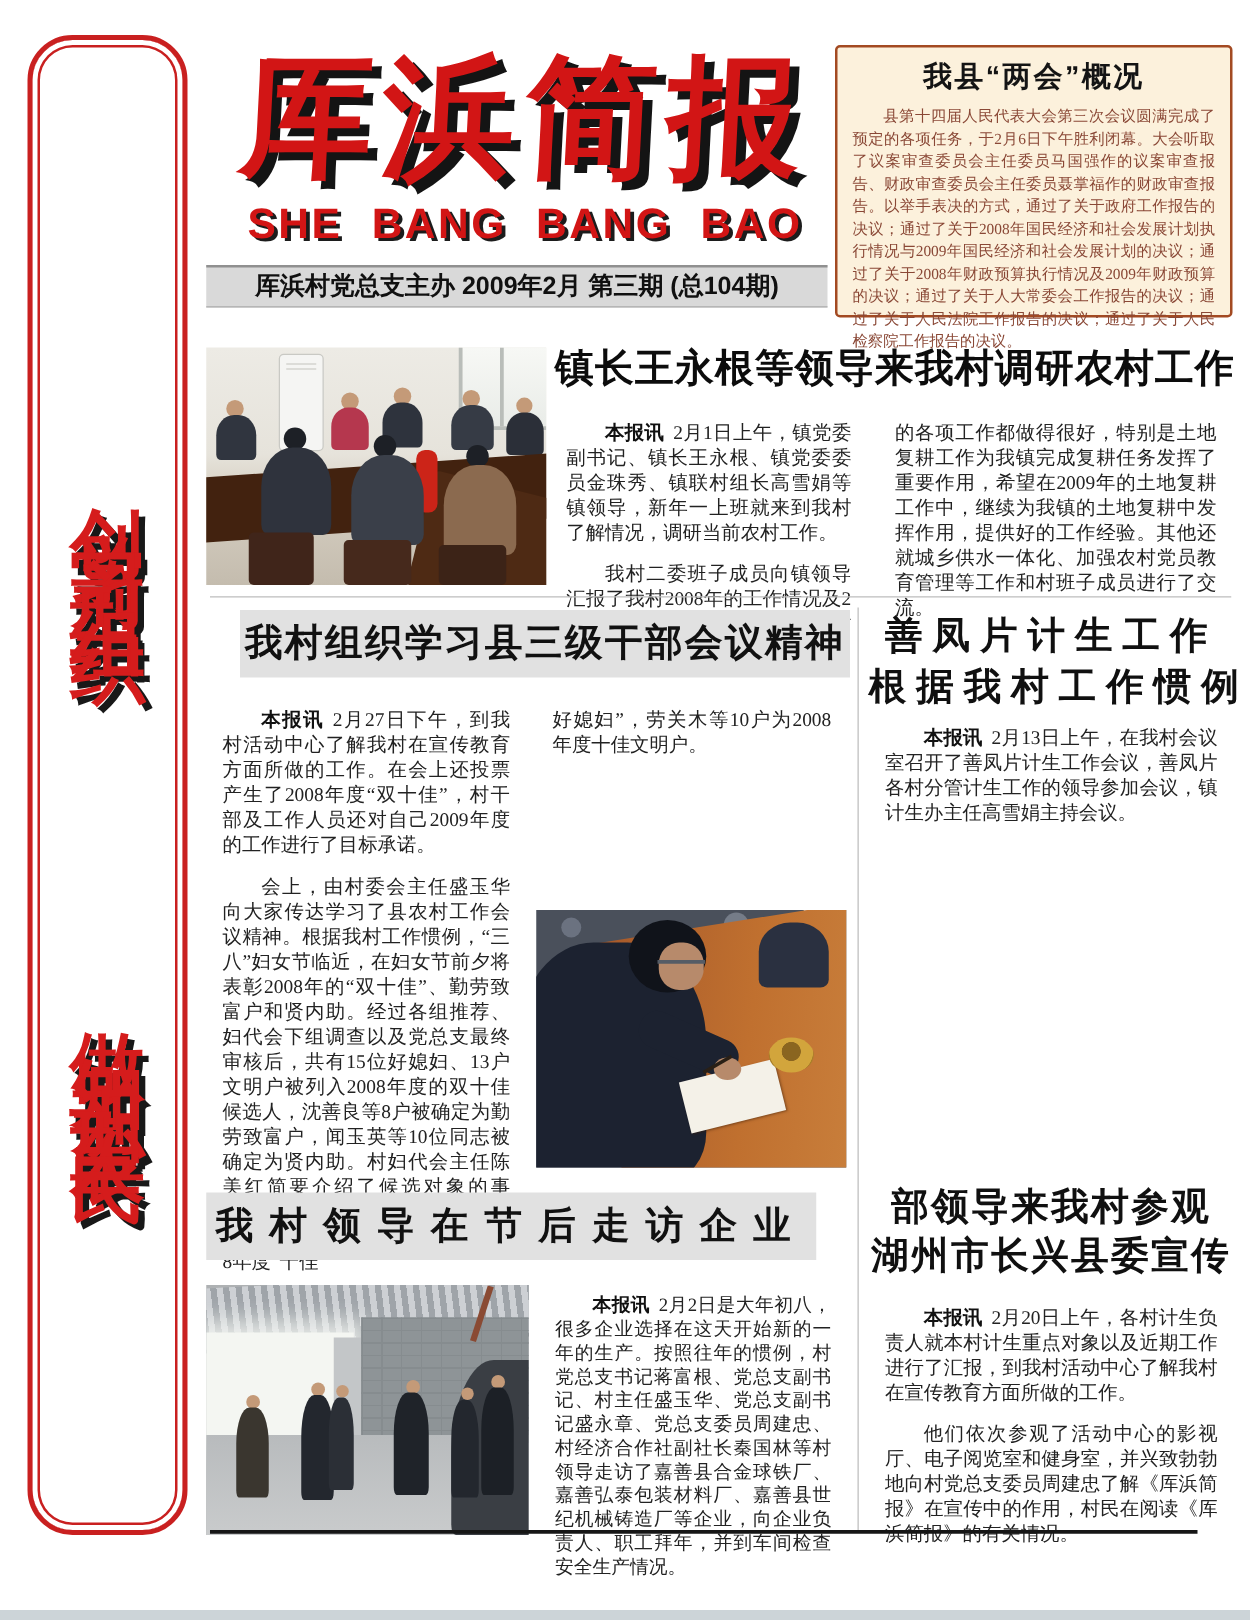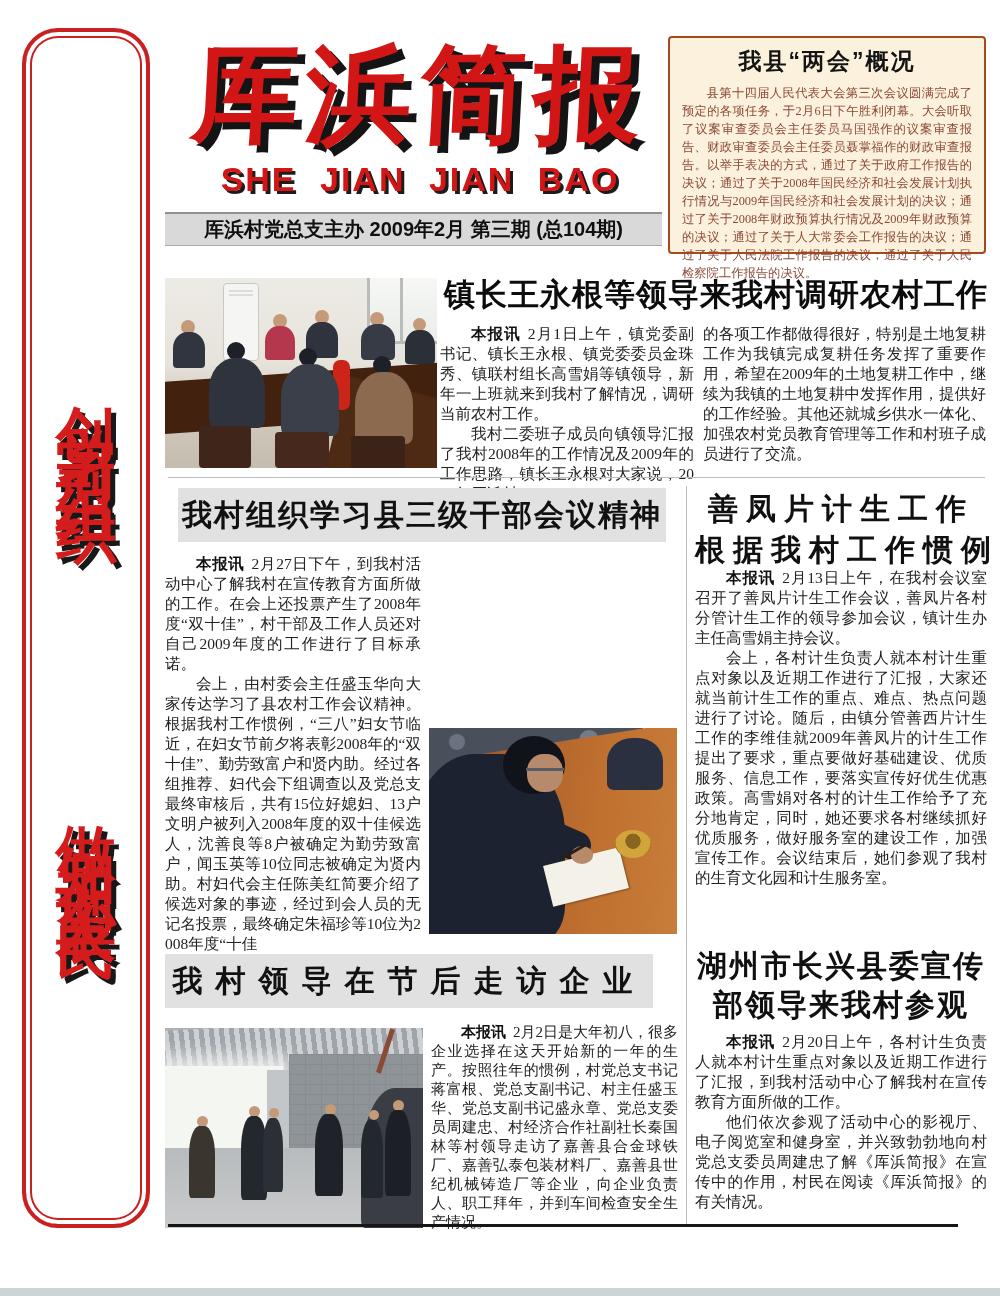--- a/index.html
+++ b/index.html
@@ -53,21 +53,21 @@
     font-family:"Liberation Sans", sans-serif; font-weight:900; font-size:23px;
     letter-spacing:2px; color:#141414; text-align:center; margin:2px 0 7px;
   }
   .overview-box p {
     font-size:12.3px; line-height:18px; text-align:justify; text-indent:2em;
     color:#8a4836; word-break:break-all;
   }
   
   .bodytext { font-size:15.5px; line-height:20px; text-align:justify;
     word-break:break-all; color:#222; }
-  .bodytext p { margin:0; }
+  .bodytext p { margin:13px; }
   .indent { text-indent:2em; }
   b.lead { font-family:"Liberation Sans", sans-serif; font-weight:700;
     margin-right:7px; color:#111; }
   .headline-bar {
     position:absolute; background:#e1e1e1;
     font-family:"Liberation Sans", sans-serif; font-weight:900; font-size:30px;
     color:#111; text-align:center; white-space:nowrap;
   }
   .col-title {
     position:absolute; font-family:Liberation Sans, sans-serif;
@@ -76,21 +76,21 @@
   }
   
   .a1-headline {
     position:absolute; left:444px; top:274px; width:548px; height:44px;
     font-family:"Liberation Sans", sans-serif; font-weight:900; font-size:31px;
     letter-spacing:1px; color:#0c0c0c; white-space:nowrap;
   }
   .a1-col1 { position:absolute; left:440px; top:324px; width:254px; }
   .a1-col2 { position:absolute; left:703px; top:324px; width:283px; }
   
-  .a2-bar { left:178px; top:488px; width:488px; height:54px; line-height:54px; letter-spacing:2px; }
+  .a2-bar { left:192px; top:488px; width:488px; height:54px; line-height:54px; letter-spacing:2px; }
   .a2-col1 { position:absolute; left:165px; top:554px; width:256px; }
   .a2-col2 { position:absolute; left:429px; top:554px; width:249px; }
   
   .sbA-title { left:695px; top:488px; width:292px; line-height:41px; letter-spacing:8px; }
   .sbA-body  { position:absolute; left:695px; top:568px; width:292px; }
   .sbA-body p + p { margin-top:0; }
   
   .a3-bar { left:165px; top:954px; width:488px; height:54px; line-height:54px; letter-spacing:13px; }
   .a3-body { position:absolute; left:431px; top:1022px; width:247px;
     font-size:15px; line-height:19px; }
@@ -163,21 +163,21 @@
 <body>
 
 <div class="page">
 
   <aside class="side-banner">
     <div class="slogan">创学习型组织</div>
     <div class="slogan">做知识型农民</div>
   </aside>
 
   <div class="masthead-title">厍浜简报</div>
-  <div class="masthead-pinyin">SHE JIAN JIAN BAO</div>
+  <div class="masthead-pinyin">SHE BANG BANG BAO</div>
   <div class="issue-bar">厍浜村党总支主办  2009年2月  第三期 (总104期)</div>
 
   <section class="overview-box">
     <h2>我县“两会”概况</h2>
     <p>县第十四届人民代表大会第三次会议圆满完成了预定的各项任务，于2月6日下午胜利闭幕。大会听取了议案审查委员会主任委员马国强作的议案审查报告、财政审查委员会主任委员聂掌福作的财政审查报告。以举手表决的方式，通过了关于政府工作报告的决议；通过了关于2008年国民经济和社会发展计划执行情况与2009年国民经济和社会发展计划的决议；通过了关于2008年财政预算执行情况及2009年财政预算的决议；通过了关于人大常委会工作报告的决议；通过了关于人民法院工作报告的决议；通过了关于人民检察院工作报告的决议。</p>
   </section>
 
   <div class="a1-headline">镇长王永根等领导来我村调研农村工作</div>
   <div class="photo photo1">
     <div class="p1-ac"></div>
@@ -216,20 +216,21 @@
 
   <div class="hline"></div>
   <div class="vline"></div>
 
   <div class="headline-bar a2-bar">我村组织学习县三级干部会议精神</div>
   <div class="bodytext a2-col1">
     <p class="indent"><b class="lead">本报讯</b><span>2月27日下午，到我村活动中心了解我村在宣传教育方面所做的工作。在会上还投票产生了2008年度“双十佳”，村干部及工作人员还对自己2009年度的工作进行了目标承诺。</span></p>
     <p class="indent"><span>会上，由村委会主任盛玉华向大家传达学习了县农村工作会议精神。根据我村工作惯例，“三八”妇女节临近，在妇女节前夕将表彰2008年的“双十佳”、勤劳致富户和贤内助。经过各组推荐、妇代会下组调查以及党总支最终审核后，共有15位好媳妇、13户文明户被列入2008年度的双十佳候选人，沈善良等8户被确定为勤劳致富户，闻玉英等10位同志被确定为贤内助。村妇代会主任陈美红简要介绍了候选对象的事迹，经过到会人员的无记名投票，最终确定朱福珍等10位为2008年度“十佳</span></p>
   </div>
   <div class="bodytext a2-col2">
+    <p><span>好媳妇”，劳关木等10户为2008年度十佳文明户。</span></p>
   </div>
   <div class="photo photo2">
     <div class="head" style="left:20px;top:6px;width:16px;height:16px;background:#6b7280;"></div>
     <div class="head" style="left:150px;top:2px;width:20px;height:20px;background:#757c88;"></div>
     <div class="p2-bgcol"></div>
     <div class="p2-table"></div>
     <div class="person" style="left:178px;top:10px;width:56px;height:52px;background:#2a3040;"></div>
     <div class="p2-body"></div>
     <div class="p2-head"></div>
     <div class="p2-face"></div>
@@ -240,21 +241,20 @@
     <div class="p2-pen"></div>
     <div class="p2-ashtray"></div>
   </div>
 
   <div class="col-title sbA-title">
     <div>善凤片计生工作</div>
     <div>根据我村工作惯例</div>
   </div>
   <div class="bodytext sbA-body">
     <p class="indent"><b class="lead">本报讯</b><span>2月13日上午，在我村会议室召开了善凤片计生工作会议，善凤片各村分管计生工作的领导参加会议，镇计生办主任高雪娟主持会议。</span></p>
-    <p class="indent"><span>会上，各村计生负责人就本村计生重点对象以及近期工作进行了汇报，大家还就当前计生工作的重点、难点、热点问题进行了讨论。随后，由镇分管善西片计生工作的李维佳就2009年善凤片的计生工作提出了要求，重点要做好基础建设、优质服务、信息工作，要落实宣传好优生优惠政策。高雪娟对各村的计生工作给予了充分地肯定，同时，她还要求各村继续抓好优质服务，做好服务室的建设工作，加强宣传工作。会议结束后，她们参观了我村的生育文化园和计生服务室。</span></p>
   </div>
 
   <div class="headline-bar a3-bar">我村领导在节后走访企业</div>
   <div class="photo photo3">
     <div class="p3-roof"></div>
     <div class="p3-light"></div>
     <div class="p3-pillar"></div>
     <div class="p3-wall"></div>
     <div class="p3-ground"></div>
     <div class="p3-pile"></div>
@@ -270,22 +270,22 @@
     <div class="head" style="left:204px;top:82px;width:10px;height:10px;"></div>
     <div class="fig-body" style="left:196px;top:92px;width:22px;height:78px;background:#23272e;"></div>
     <div class="head" style="left:228px;top:72px;width:11px;height:11px;"></div>
     <div class="fig-body" style="left:220px;top:82px;width:26px;height:86px;background:#1c2026;"></div>
   </div>
   <div class="bodytext a3-body">
     <p class="indent"><b class="lead">本报讯</b><span>2月2日是大年初八，很多企业选择在这天开始新的一年的生产。按照往年的惯例，村党总支书记蒋富根、党总支副书记、村主任盛玉华、党总支副书记盛永章、党总支委员周建忠、村经济合作社副社长秦国林等村领导走访了嘉善县合金球铁厂、嘉善弘泰包装材料厂、嘉善县世纪机械铸造厂等企业，向企业负责人、职工拜年，并到车间检查安全生产情况。</span></p>
   </div>
 
   <div class="col-title sbB-title">
+    <div>部领导来我村参观</div>
     <div>湖州市长兴县委宣传</div>
-    <div>部领导来我村参观</div>
   </div>
   <div class="bodytext sbB-body">
     <p class="indent"><b class="lead">本报讯</b><span>2月20日上午，各村计生负责人就本村计生重点对象以及近期工作进行了汇报，到我村活动中心了解我村在宣传教育方面所做的工作。</span></p>
     <p class="indent"><span>他们依次参观了活动中心的影视厅、电子阅览室和健身室，并兴致勃勃地向村党总支委员周建忠了解《厍浜简报》在宣传中的作用，村民在阅读《厍浜简报》的有关情况。</span></p>
   </div>
 
   <div class="bottom-rule"></div>
   <div class="scan-edge"></div>
 </div>
 

